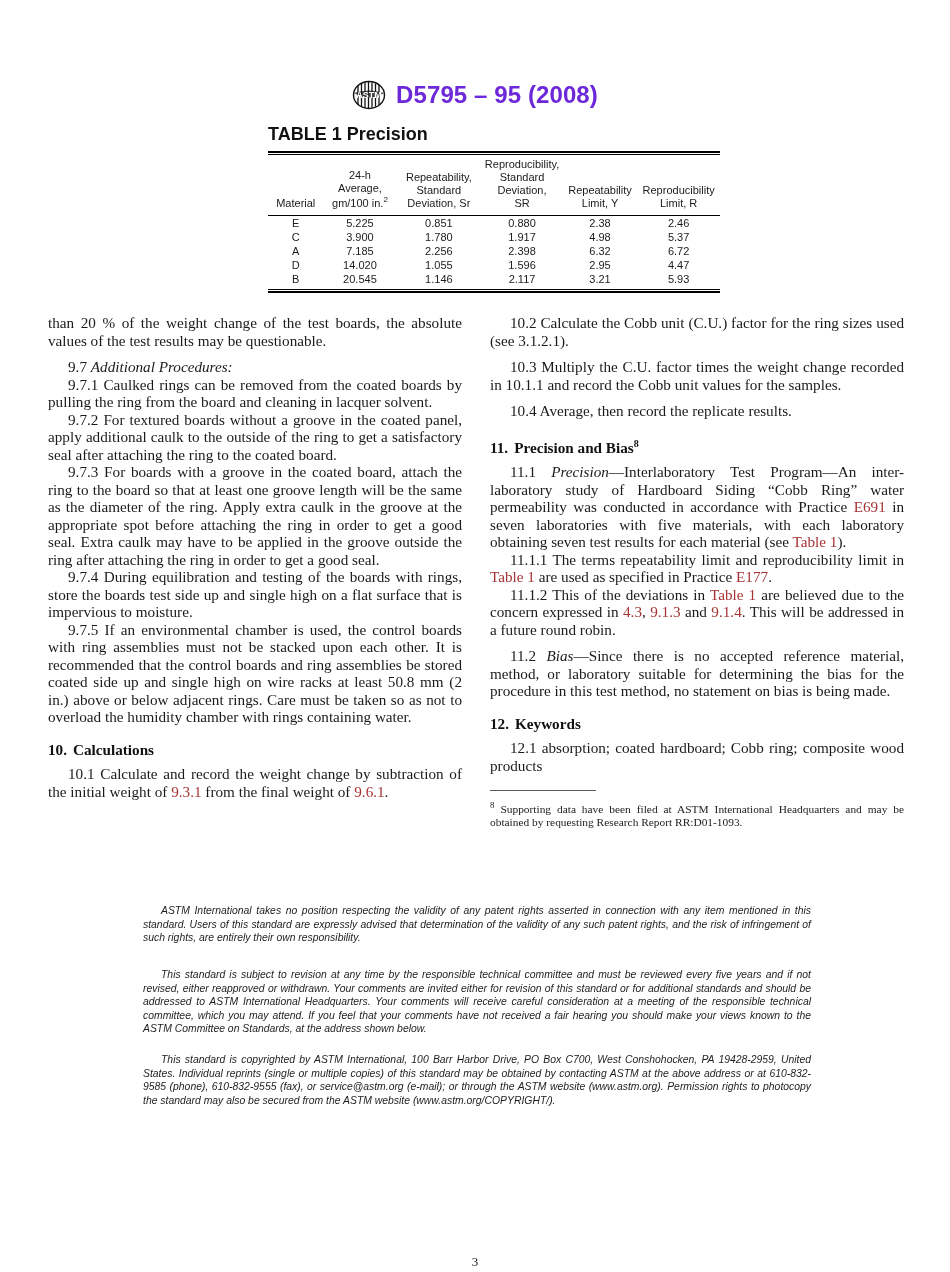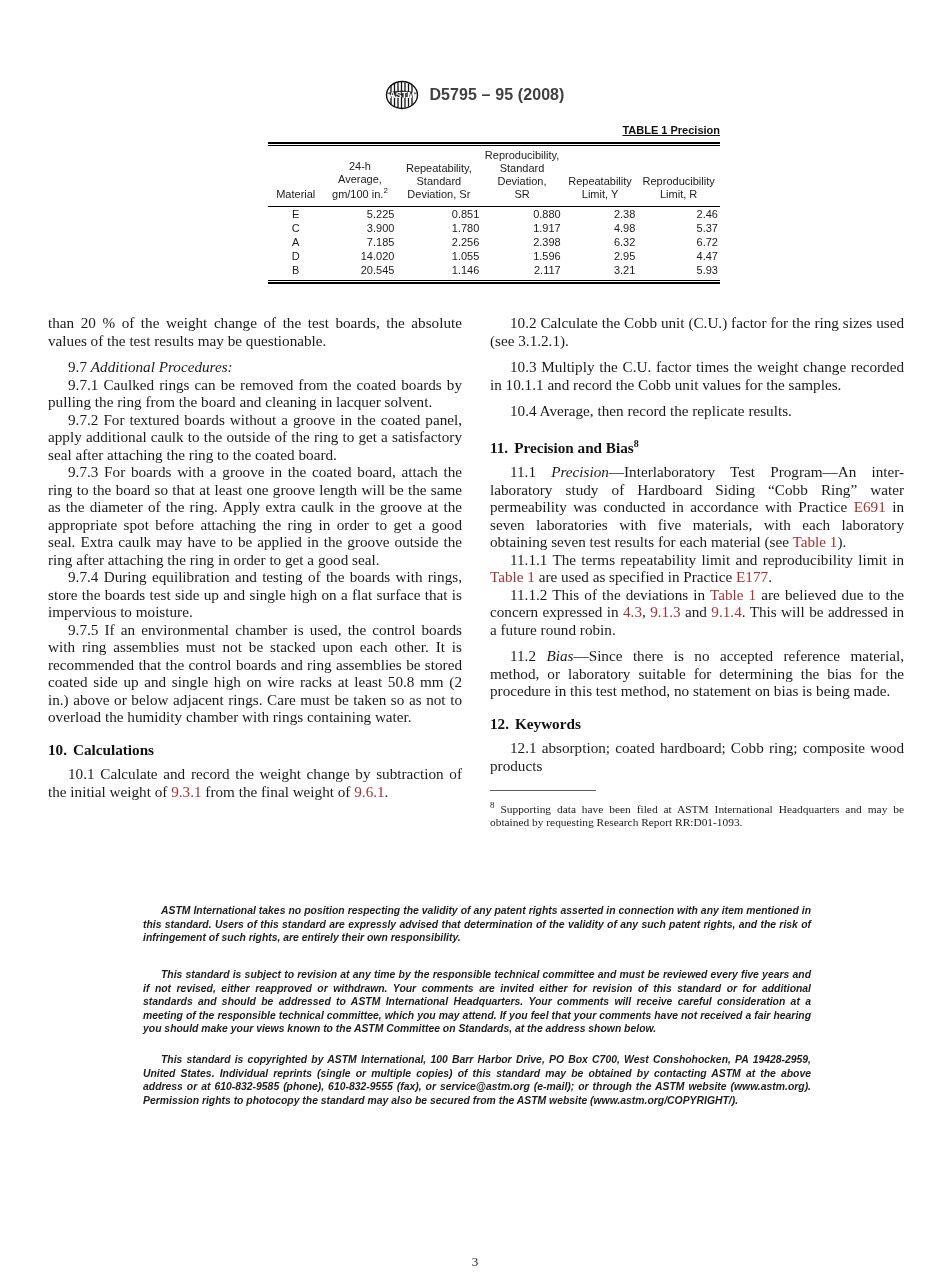--- a/index.html
+++ b/index.html
@@ -39,40 +39,39 @@
   }
   .astm-logo {
     display: inline-block;
     width: 34px;
     height: 30px;
     vertical-align: middle;
   }
   .doc-title {
     font-family: "Liberation Sans", sans-serif;
     font-weight: bold;
-    font-size: 16px;
+    font-size: 24px;
     letter-spacing: 0.1px;
-    color: #404040;
+    color: #6d28d9;
   }
 
   
   .table-wrap {
     position: absolute;
     left: 268px;
     top: 92px;
     width: 452px;
   }
   .table-caption {
     font-family: "Liberation Sans", sans-serif;
     font-weight: bold;
-    font-size: 11px;
-    text-align: right;
+    font-size: 18px;
+    text-align: left;
     margin-bottom: 6px;
     color: #111;
-    text-decoration: underline;
   }
   table.precision {
     border-collapse: collapse;
     width: 452px;
     font-family: "Liberation Sans", sans-serif;
     font-size: 11px;
     color: #1b1b1b;
   }
   table.precision thead tr.head-row th {
     font-weight: normal;
@@ -90,21 +89,21 @@
   }
   .rule-thin {
     position: absolute;
     left: 0;
     width: 452px;
     height: 1px;
     background: #000;
   }
   table.precision tbody td {
     padding: 0px 2px;
-    text-align: right;
+    text-align: center;
     line-height: 1.28;
     font-size: 11px;
   }
   table.precision tbody td.mat { text-align: center; }
 
   .tbl-head-sep { border-bottom: 1.6px solid #000; }
 
   .col-mat  { width: 58px; }
   .col-avg  { width: 78px; }
   .col-rep  { width: 88px; }
@@ -171,21 +170,20 @@
   .legal {
     position: absolute;
     left: 143px;
     width: 668px;
     font-family: "Liberation Sans", sans-serif;
     font-style: italic;
     font-size: 10.4px;
     line-height: 13.6px;
     text-align: justify;
     color: #1d1d1d;
-    font-weight: bold;
   }
   .legal p { margin: 0; text-indent: 18px; }
   #legal-patent { top: 872px; }
   #legal-revision { top: 936px; }
   #legal-copyright { top: 1021px; }
 
   
   .page-number {
     position: absolute;
     left: 0;

